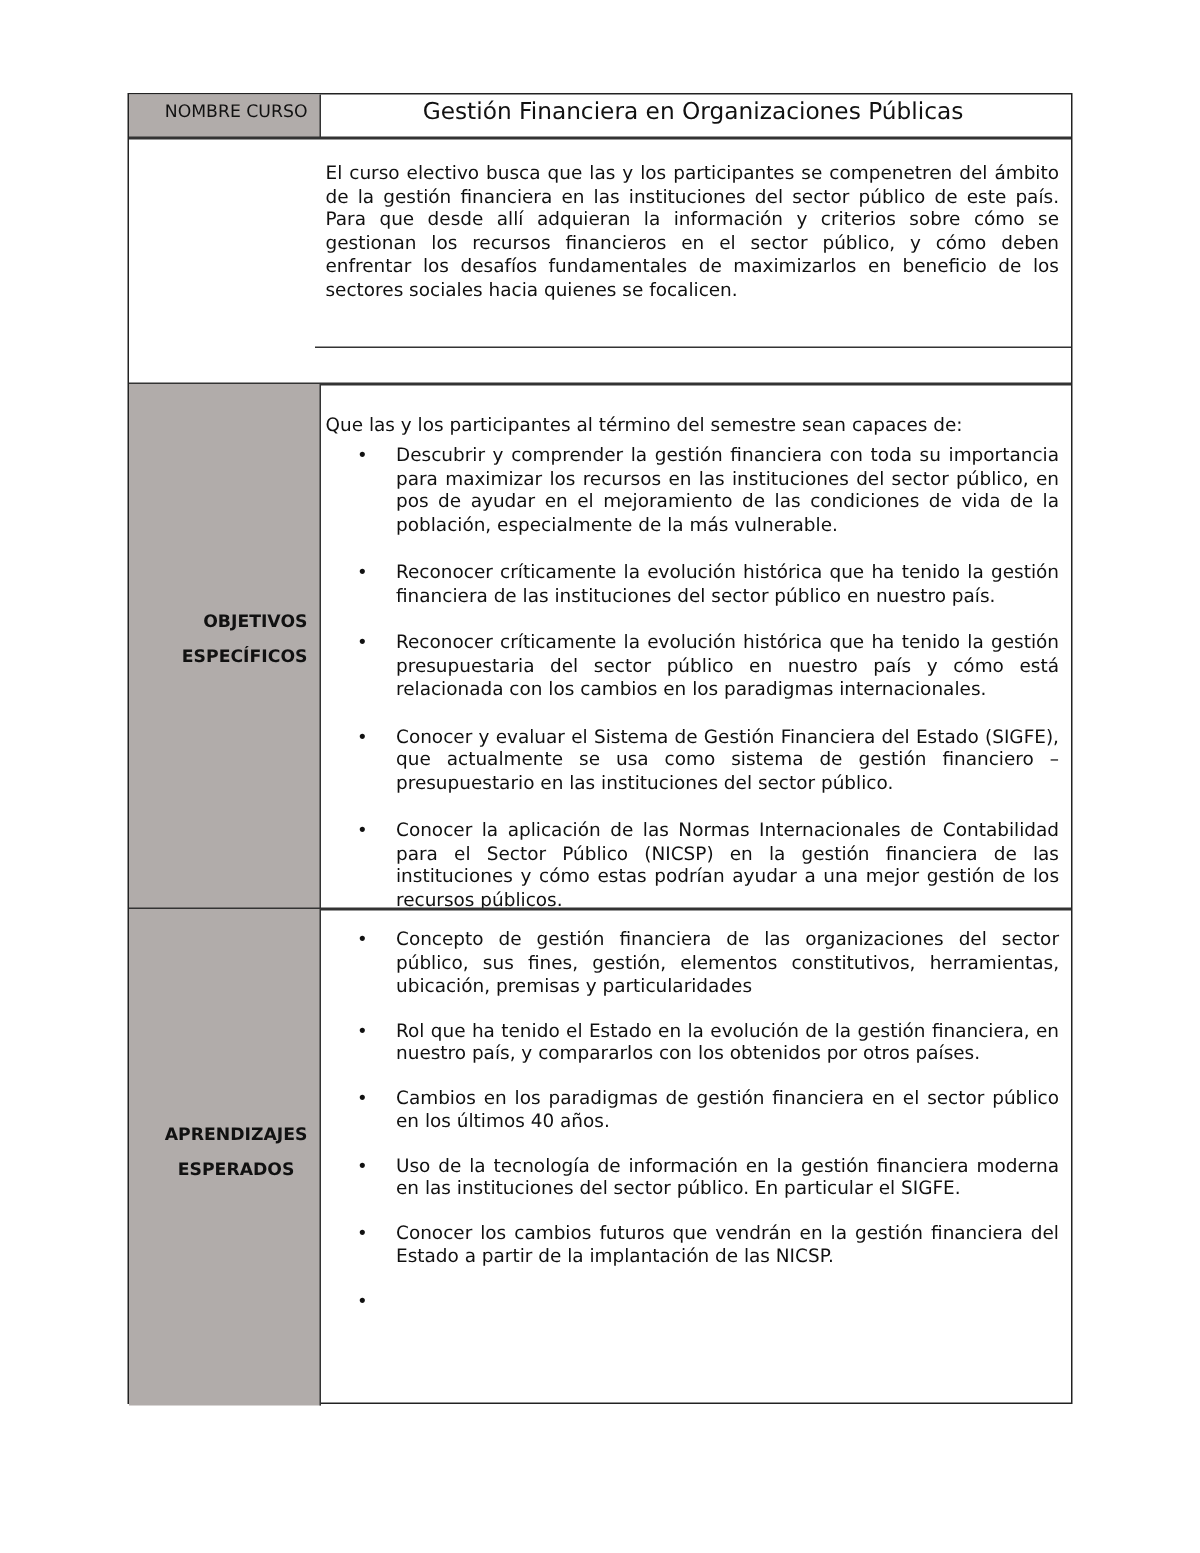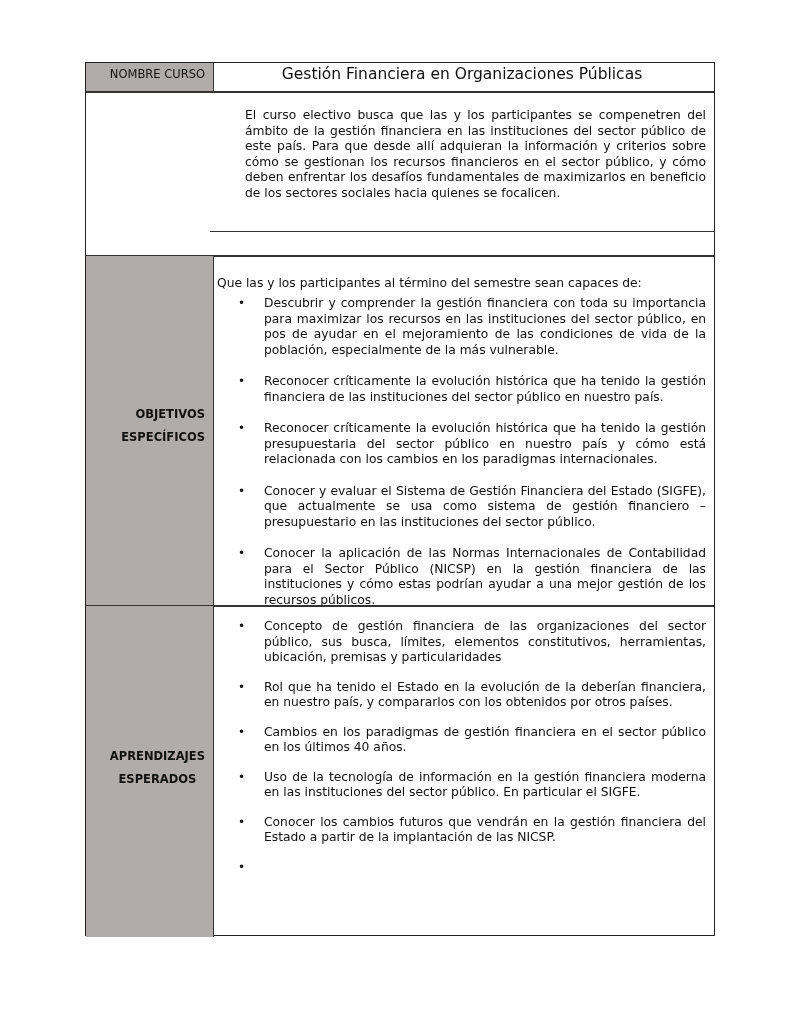--- a/index.html
+++ b/index.html
@@ -24,21 +24,21 @@
   }
   .hline { position: absolute; left: 0; width: 628px; border-top: 2px solid #333; }
   .hline-thin { position: absolute; left: 124px; right: 0; border-top: 1px solid #333; }
 
   #row-title { top: 0; height: 29px; }
   #row-title .label-cell { line-height: 22px; font-weight: normal; font-size: 11.5px; }
   #row-title .content-cell { text-align: center; font-size: 15.5px; line-height: 20px; padding-top: 1px; font-weight: normal; }
 
   #row-general { top: 29px; height: 164px; }
   #row-general .label-cell .lbl { position: absolute; right: 8px; top: 59px; line-height: 23px; }
-  #row-general .content-cell .para { position: absolute; left: 7px; right: 8px; top: 16px; margin-left: 28px; }
+  #row-general .content-cell .para { position: absolute; left: 7px; right: 8px; top: 16px; }
   #row-general .hline-thin { top: 139px; }
 
   #row-especificos { top: 193px; height: 350px; }
   #row-especificos .label-cell .lbl { position: absolute; right: 8px; top: 147px; line-height: 23px; }
   #row-aprendizajes { top: 543px; height: 331px; }
   #row-aprendizajes .label-cell .lbl { position: absolute; right: 8px; top: 139px; line-height: 23px; text-align: center; }
 
   .intro { position: absolute; left: 7px; right: 8px; top: 20px; }
   .bullets { position: absolute; left: 0; right: 8px; margin: 0; padding: 0; list-style: none; }
   .bullets li { position: relative; padding-left: 54px; margin-bottom: 16px; }
@@ -88,22 +88,22 @@
 
   <div class="row" id="row-aprendizajes">
     <div class="label-cell">
       <div class="lbl">
         <div>APRENDIZAJES</div>
         <div>ESPERADOS</div>
       </div>
     </div>
     <div class="content-cell">
       <ul class="bullets">
-        <li><span class="dot">•</span><span>Concepto de gestión financiera de las organizaciones del sector público, sus busca, límites, elementos constitutivos, herramientas, ubicación, premisas y particularidades</span></li>
-        <li><span class="dot">•</span><span>Rol que ha tenido el Estado en la evolución de la deberían financiera, en nuestro país, y compararlos con los obtenidos por otros países.</span></li>
+        <li><span class="dot">•</span><span>Concepto de gestión financiera de las organizaciones del sector público, sus fines, gestión, elementos constitutivos, herramientas, ubicación, premisas y particularidades</span></li>
+        <li><span class="dot">•</span><span>Rol que ha tenido el Estado en la evolución de la gestión financiera, en nuestro país, y compararlos con los obtenidos por otros países.</span></li>
         <li><span class="dot">•</span><span>Cambios en los paradigmas de gestión financiera en el sector público en los últimos 40 años.</span></li>
         <li><span class="dot">•</span><span>Uso de la tecnología de información en la gestión financiera moderna en las instituciones del sector público. En particular el SIGFE.</span></li>
         <li><span class="dot">•</span><span>Conocer los cambios futuros que vendrán en la gestión financiera del Estado a partir de la implantación de las NICSP.</span></li>
         <li><span class="dot">•</span></li>
       </ul>
     </div>
   </div>
 
 </div>
 

